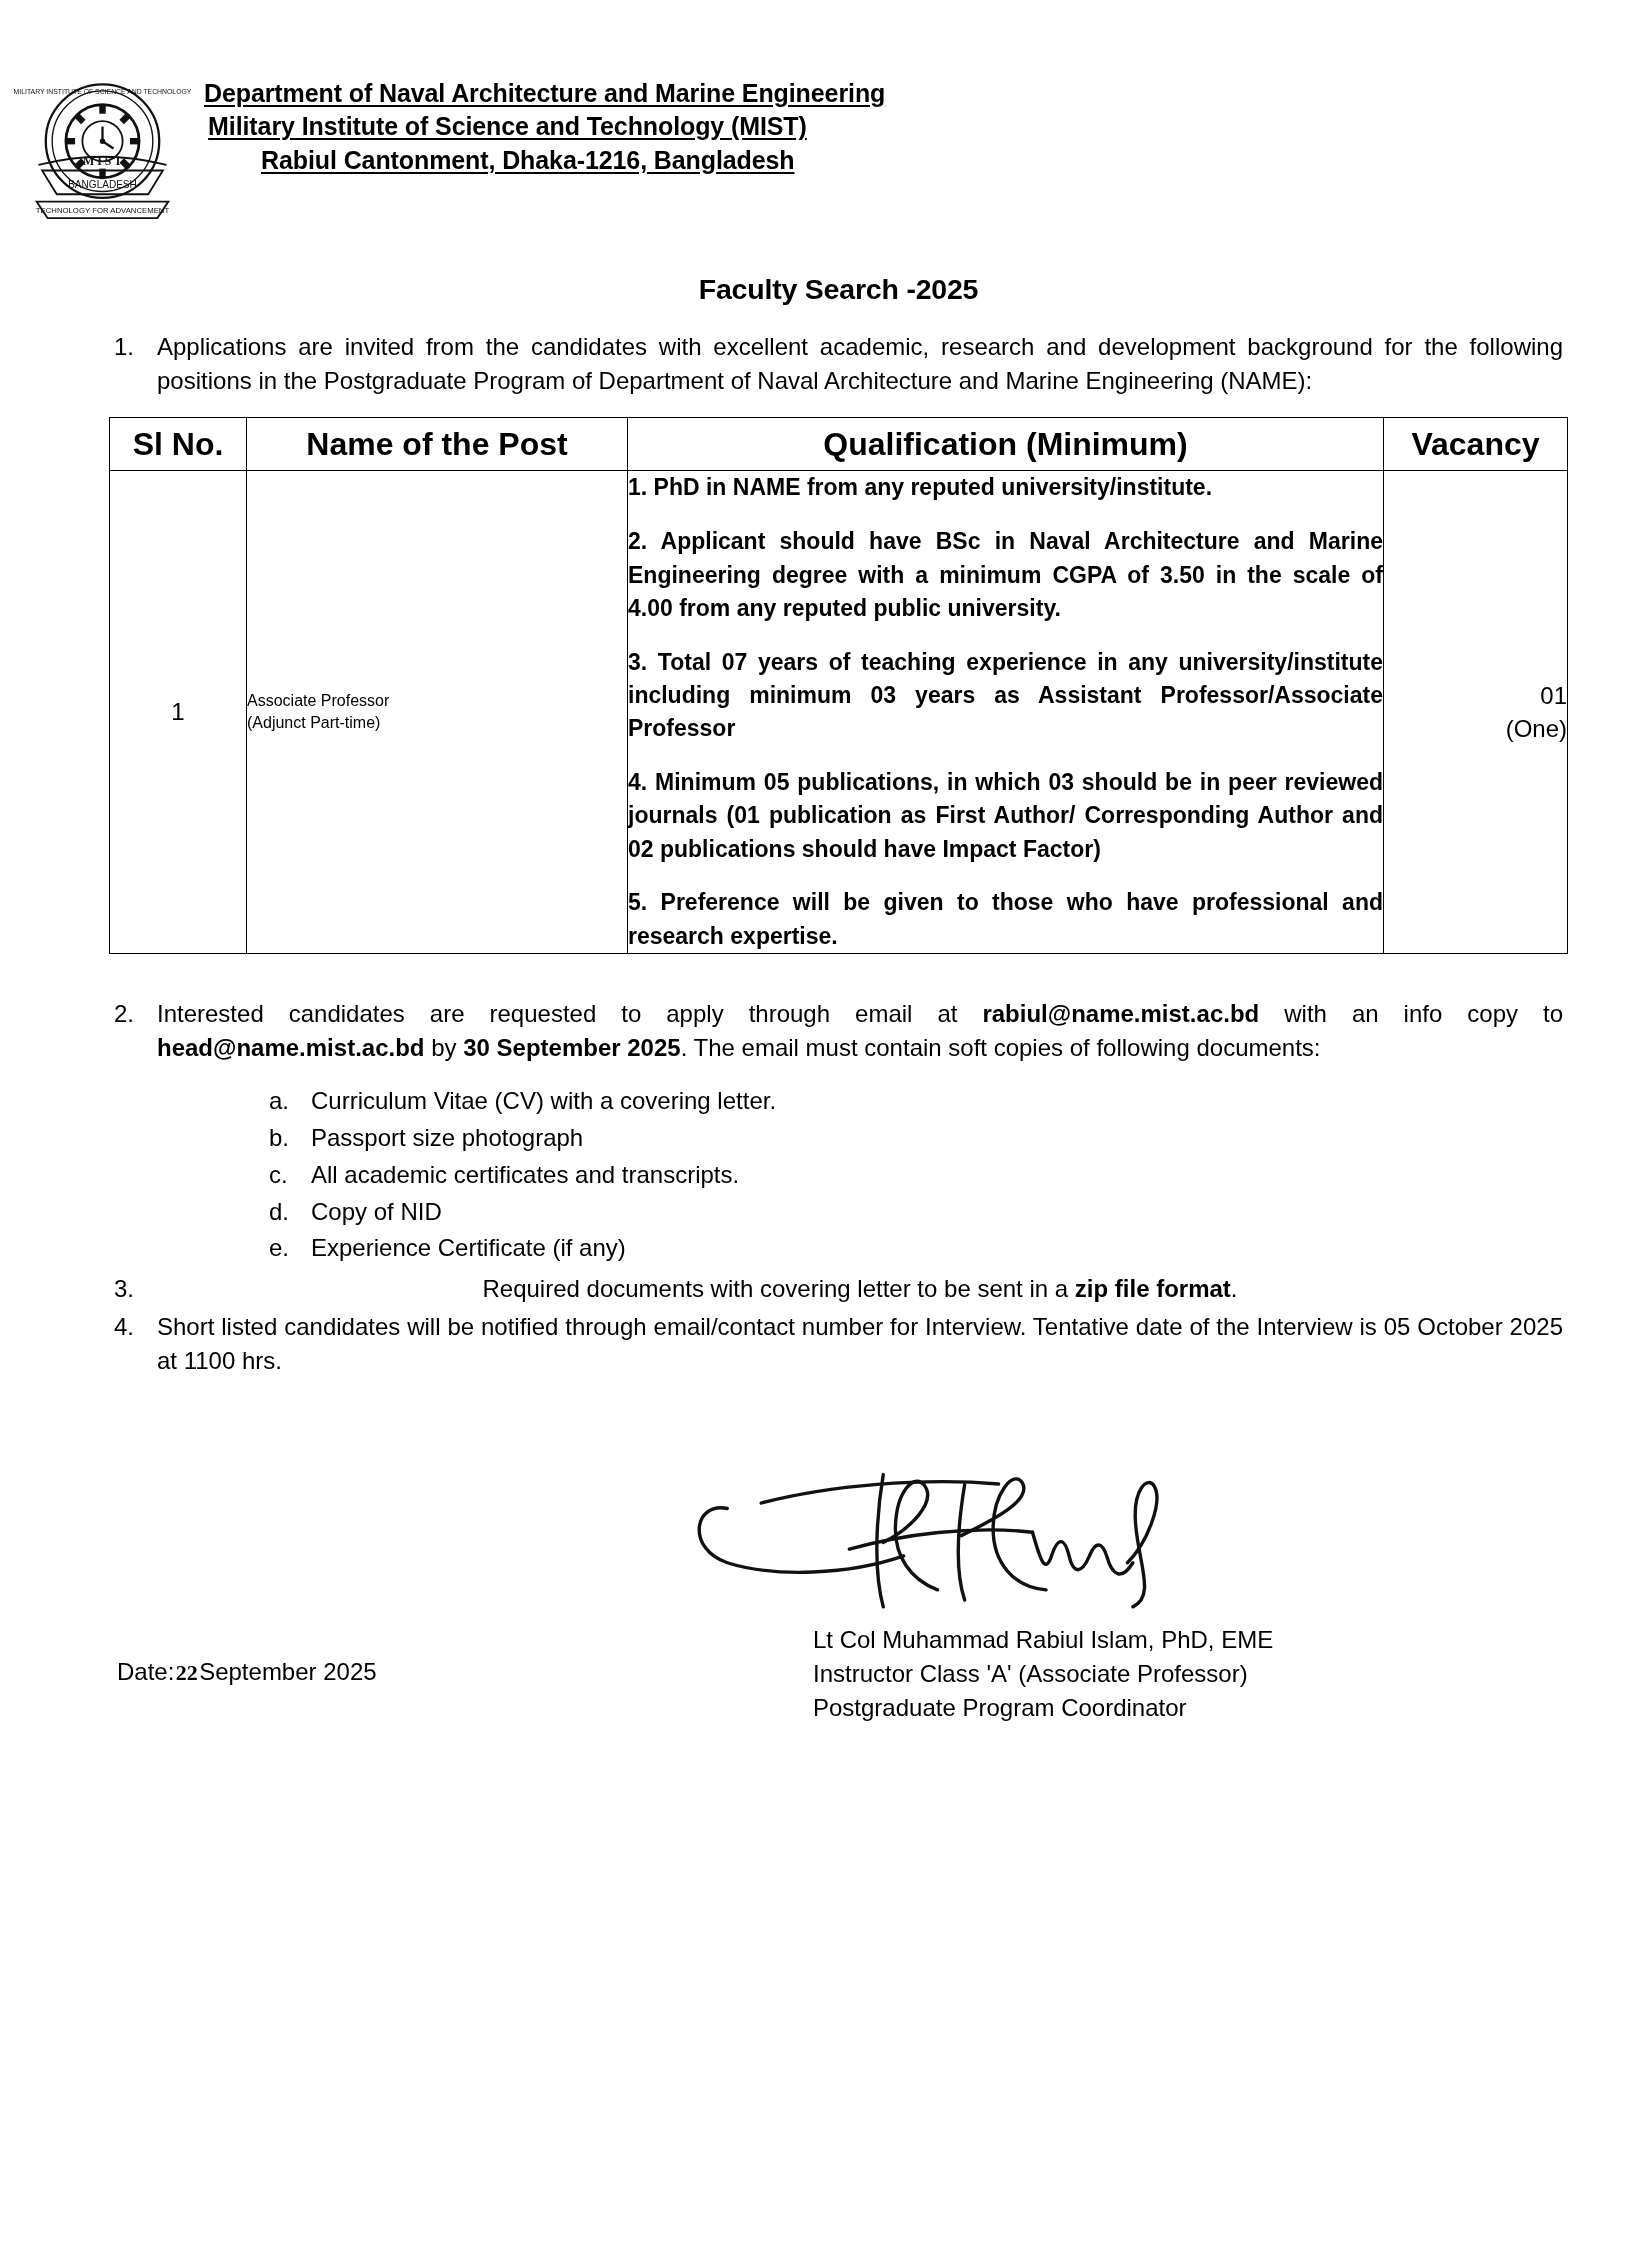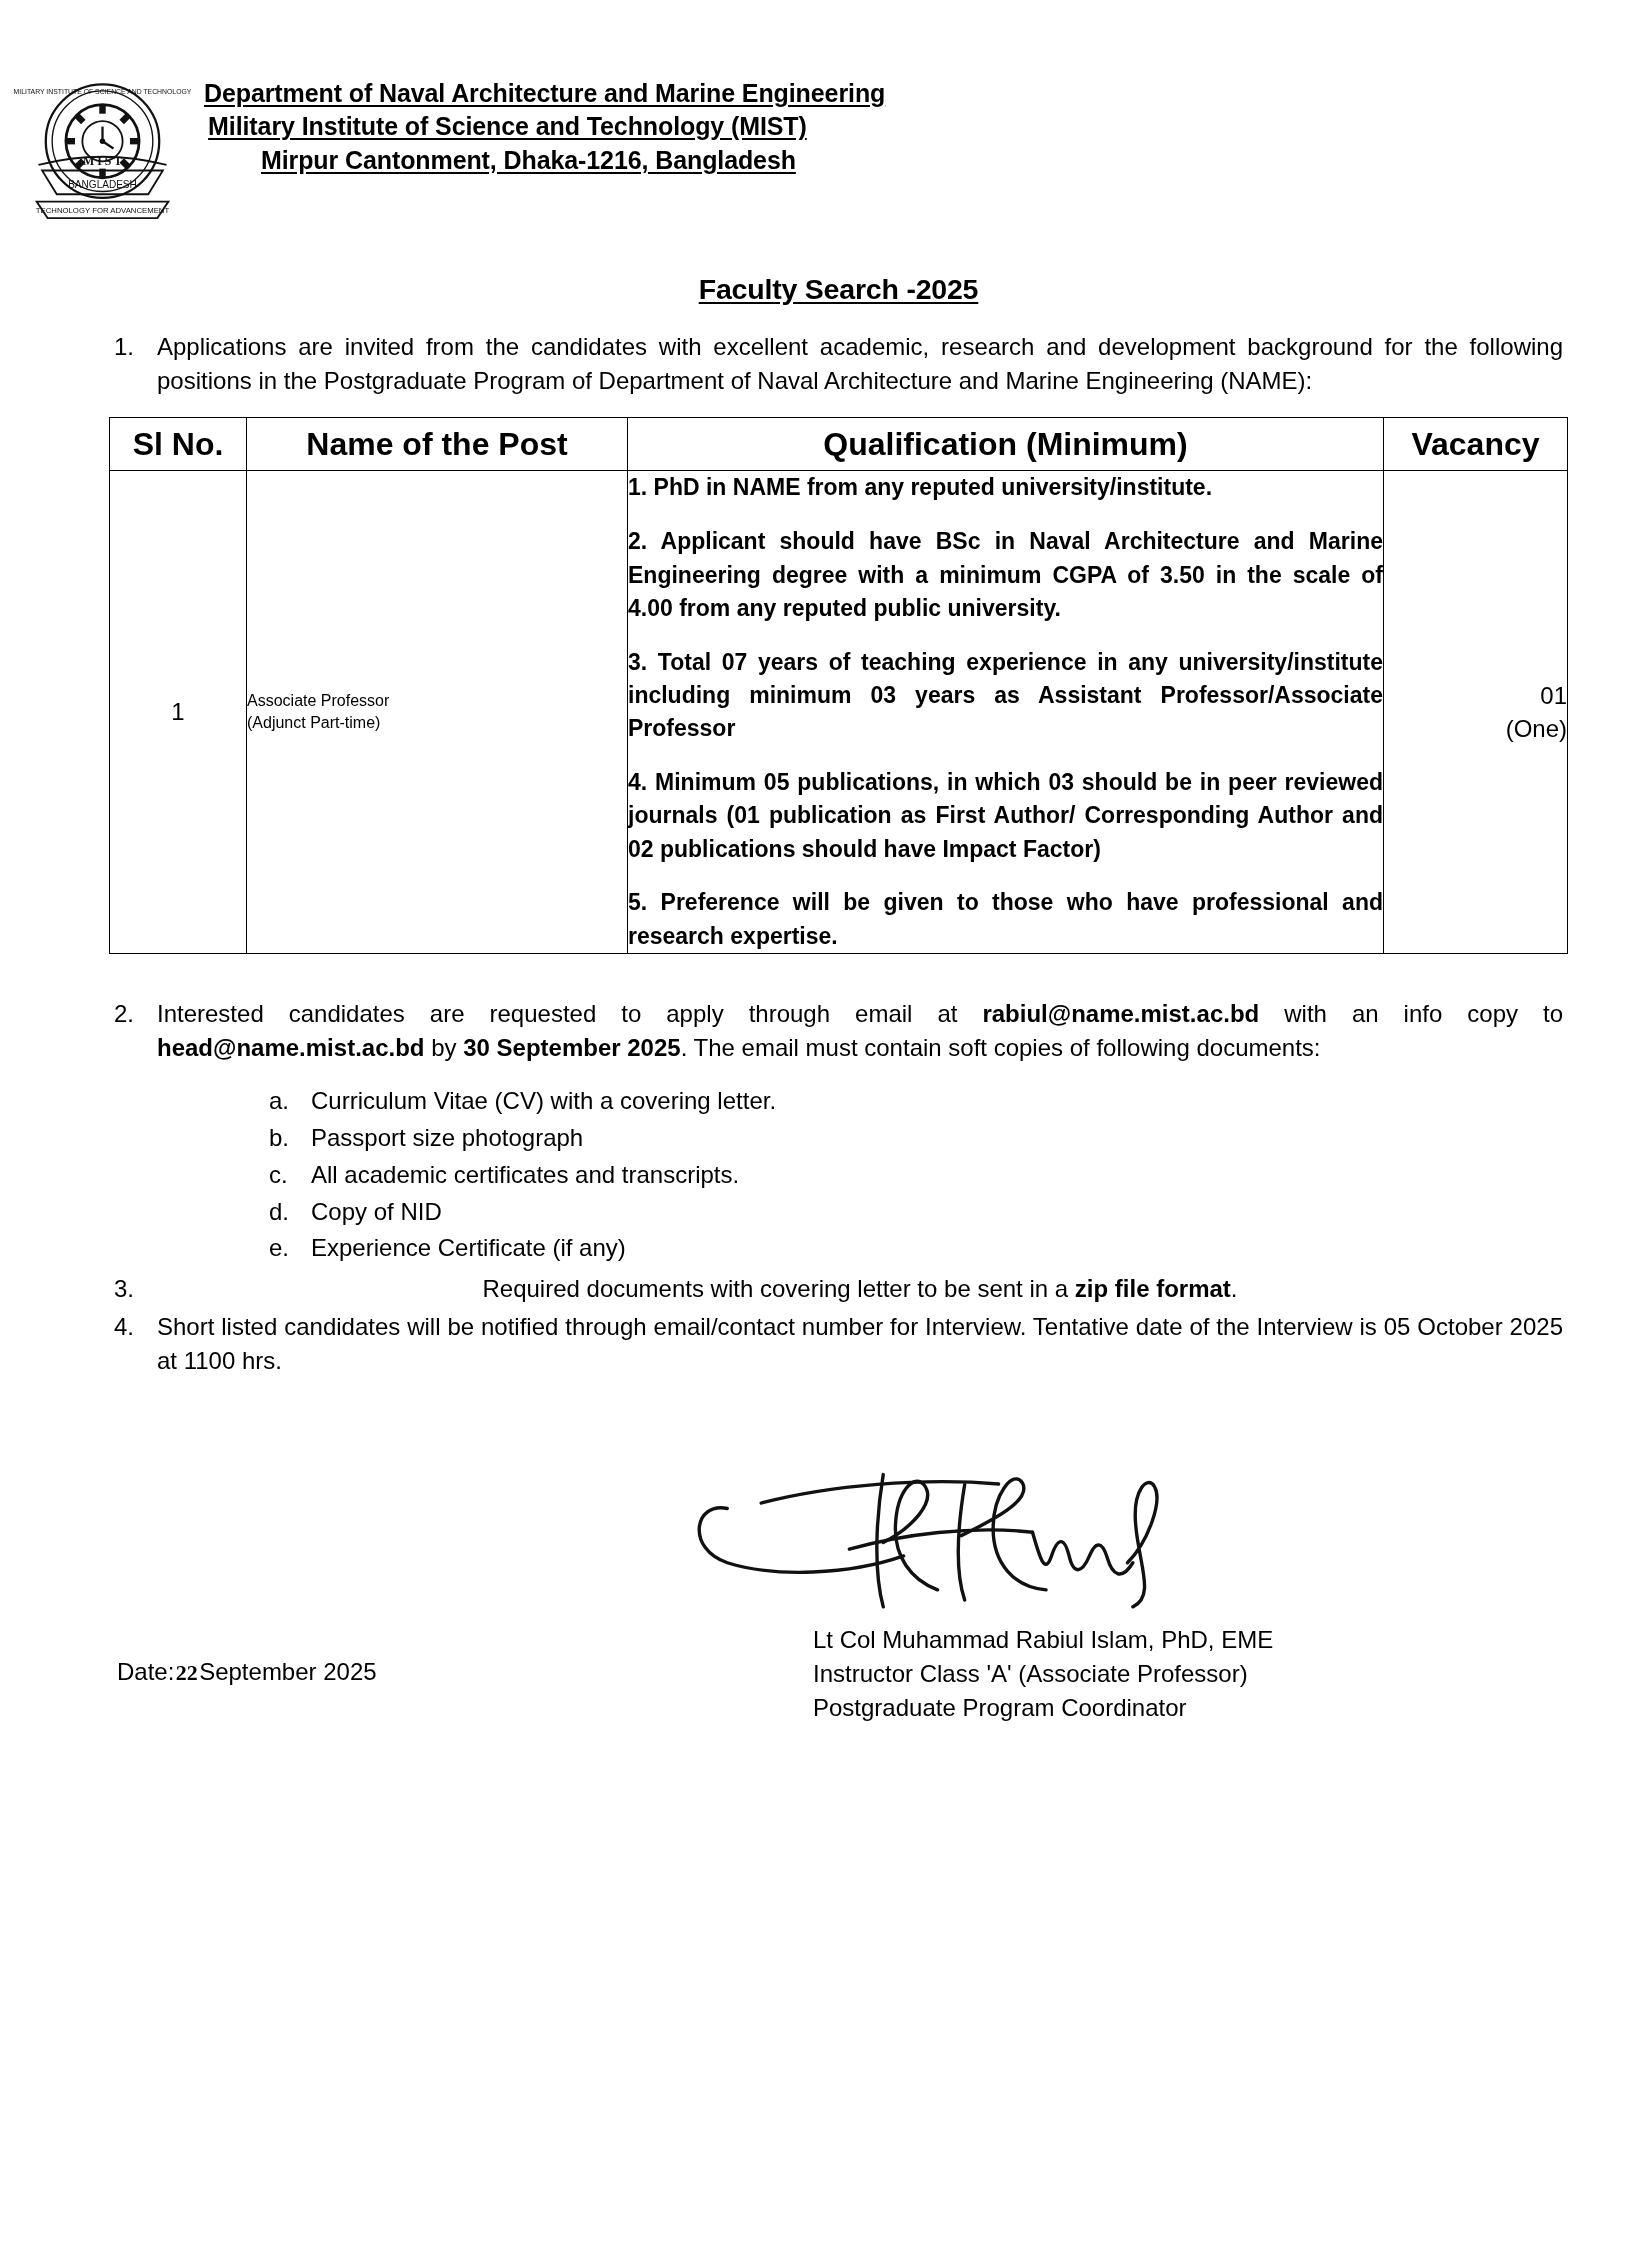--- a/index.html
+++ b/index.html
@@ -57,21 +57,20 @@
 
   .doc-title {
     text-align: center;
     font-size: 28.5px;
     font-weight: bold;
     margin-top: 33px;
     margin-left: 41px;
     letter-spacing: -0.2px;
   }
   .doc-title span {
-    text-decoration: underline;
     text-underline-offset: 3.4px;
   }
 
   
   .content {
     padding: 0 73px 0 114px;
   }
   .para {
     display: flex;
     font-size: 24px;
@@ -222,21 +221,21 @@
         <text x="100" y="143" font-size="11" text-anchor="middle" font-family="Liberation Sans, sans-serif" fill="#111">BANGLADESH</text>
         <path d="M28 158 L172 158 L160 176 L40 176 Z" fill="none" stroke="#111" stroke-width="2"></path>
         <text x="100" y="171" font-size="8.5" text-anchor="middle" font-family="Liberation Sans, sans-serif" fill="#111">TECHNOLOGY FOR ADVANCEMENT</text>
         <text x="100" y="40" font-size="7.5" text-anchor="middle" font-family="Liberation Sans, sans-serif" fill="#111">MILITARY INSTITUTE OF SCIENCE AND TECHNOLOGY</text>
         <text x="100" y="118" font-size="13" text-anchor="middle" font-family="Liberation Serif, serif" font-weight="bold" fill="#111">M I S T</text>
       </svg>
     </div>
     <div class="header-text">
       <div class="header-line-1">Department of Naval Architecture and Marine Engineering</div>
       <div class="header-line-2">Military Institute of Science and Technology (MIST)</div>
-      <div class="header-line-3">Mirpur Cantonment, Dhaka-1216, Bangladesh</div>
+      <div class="header-line-3">Rabiul Cantonment, Dhaka-1216, Bangladesh</div>
     </div>
   </div>
 
   <div class="doc-title">
     <span>Faculty Search -2025</span>
   </div>
 
   <div class="content">
     <div class="para">
       <div class="num">1.</div>

